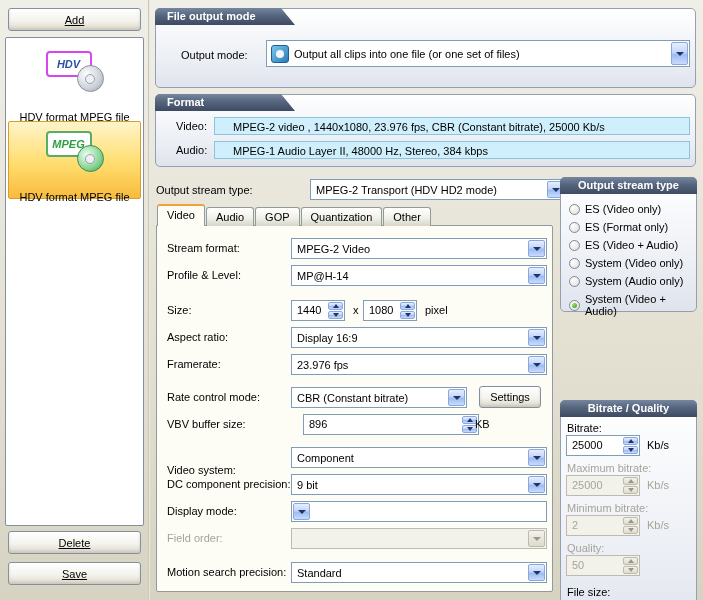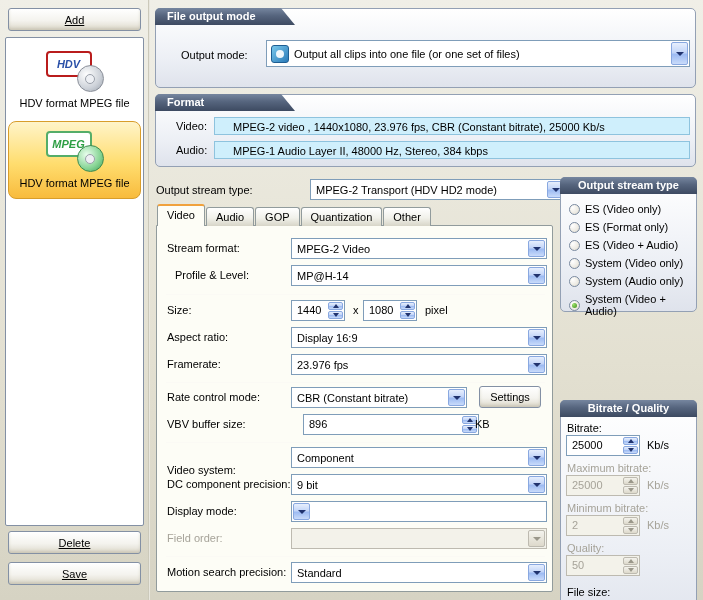--- a/index.html
+++ b/index.html
@@ -21,28 +21,28 @@
   }
   .xp-btn span{ text-decoration:underline; text-decoration-thickness:1px; }
 
   
   .listbox{
     position:absolute; left:5px; top:37px; width:139px; height:489px;
     background:#fff; border:1px solid #8390a4; border-radius:2px; padding:2px; overflow:hidden;
   }
   .file-item{ position:absolute; left:2px; right:2px; text-align:center; padding-top:8px;
     height:78px; border:1px solid transparent; cursor:pointer; }
-  .file-item .caption{ display:block; margin-top:5px; }
+  .file-item .caption{ display:block; margin-top:19px; }
   .file-item.selected{
     background:linear-gradient(180deg,#fff4c9 0%,#ffdd6e 55%,#f8bb3d 100%);
-    border:1px solid #d89d2b; border-radius:8px;
+    border:1px solid #d89d2b; border-radius:2px;
   }
   .icon-file{ position:relative; width:62px; height:42px; margin:0 auto; }
   .badge{ position:absolute; left:2px; top:1px; width:46px; height:26px; background:#fff;
-    border:2px solid #b91c1c; border-radius:4px; color:#2a50a8; font-weight:bold;
+    border:2px solid #d946ef; border-radius:4px; color:#2a50a8; font-weight:bold;
     font-style:italic; font-size:11px; display:flex; align-items:center; justify-content:center; }
   .badge.green{ border-color:#55ad69; color:#2e9e44; }
   .disc{ position:absolute; right:2px; bottom:0; width:27px; height:27px; border-radius:50%;
     background:radial-gradient(circle at 35% 35%, #ffffff, #ccd1d8 60%, #99a0ab); border:1px solid #8a8f99; }
   .disc::after{ content:''; position:absolute; left:50%; top:50%; width:8px; height:8px;
     margin:-5px 0 0 -5px; border-radius:50%; background:#eef0f4; border:1px solid #9aa0aa; }
   .disc.green{ background:radial-gradient(circle at 35% 35%, #eaffee, #86d494 60%, #3f9e55); border-color:#3f8a50; }
 
   
   .panel{ position:absolute; border:1px solid #93a0b4; border-radius:5px;
@@ -218,21 +218,21 @@
   <div class="tabpanel">
 
     <span class="lbl" style="left:10px;top:16px;">Stream format:</span>
     <div class="combo" style="left:134px;top:12px;width:256px;">
       <span class="ctext">MPEG-2 Video</span>
       <div class="cbtn">
           <div class="tri-down"></div>
         </div>
     </div>
 
-    <span class="lbl" style="left:18px;top:43px;">Profile &amp; Level:</span>
+    <span class="lbl" style="left:10px;top:43px;">Profile &amp; Level:</span>
     <div class="combo" style="left:134px;top:39px;width:256px;">
       <span class="ctext">MP@H-14</span>
       <div class="cbtn">
           <div class="tri-down"></div>
         </div>
     </div>
 
     <div class="sep" style="left:9px;top:68px;width:379px;"></div>
 
     <span class="lbl" style="left:10px;top:78px;">Size:</span>

